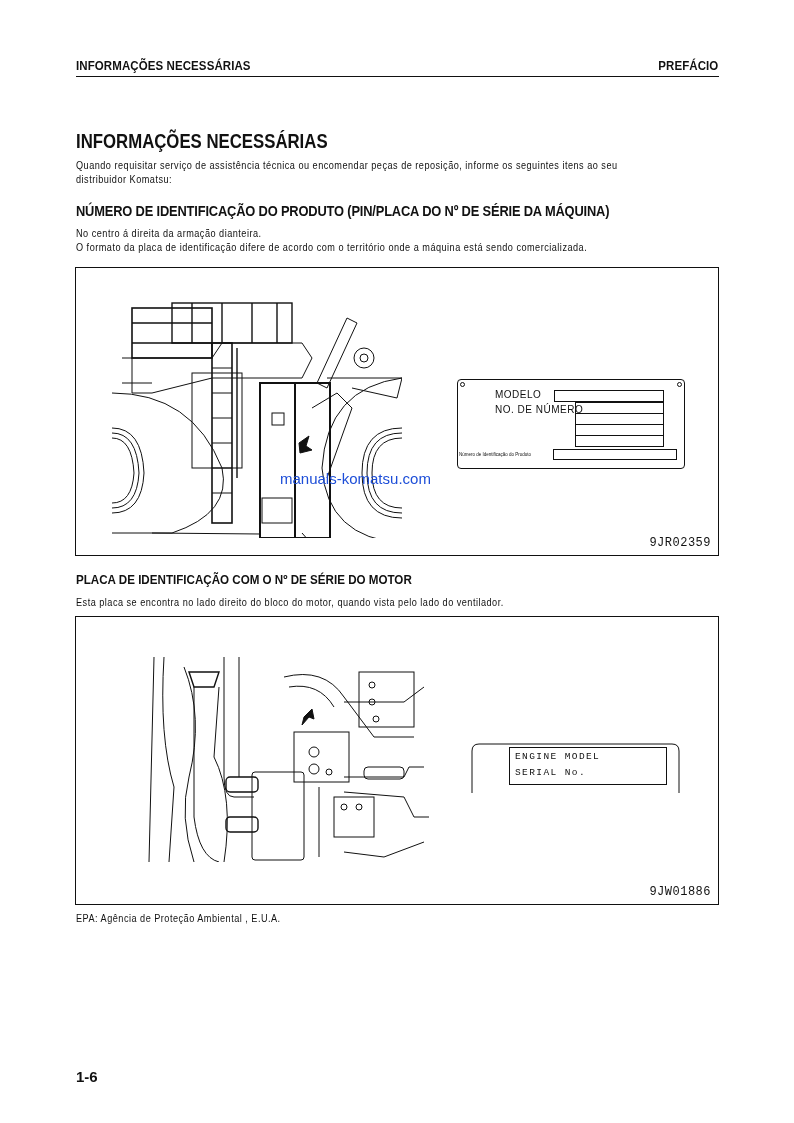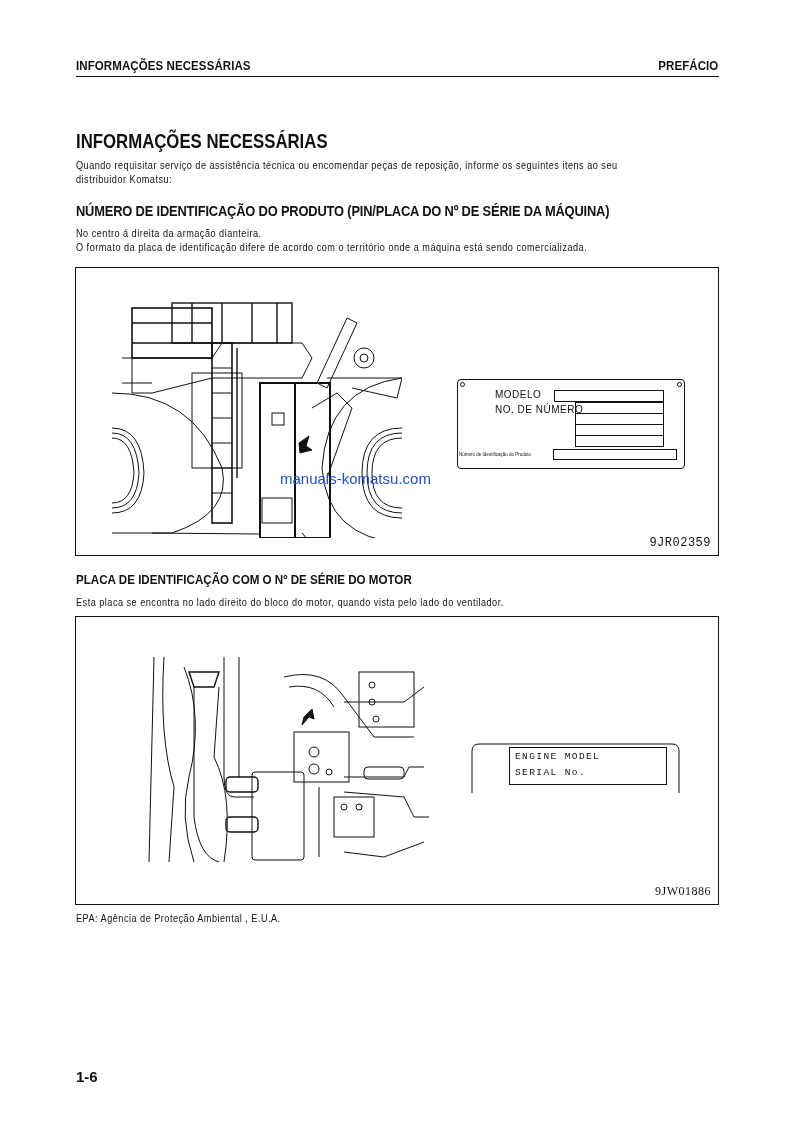--- a/index.html
+++ b/index.html
@@ -161,18 +161,18 @@
 
   <div class="eng-plate" style="left:395px; top:126px; width:209px; height:50px;">
     <svg class="abs" style="left:0; top:0;" width="209" height="50" viewBox="0 0 209 50">
       <path d="M1 50 L1 8 Q1 1 8 1 L201 1 Q208 1 208 8 L208 50" fill="none" stroke="#111" stroke-width="1"></path>
     </svg>
     <div class="field" style="left:38px; top:4px; width:158px; height:38px;"></div>
     <div class="abs mono" style="left:44px; top:8px;">ENGINE MODEL</div>
     <div class="abs mono" style="left:44px; top:24px;text-align:right;">SERIAL No.</div>
   </div>
 
-  <div class="abs figcode" style="right:7px; bottom:5px;font-family:Liberation Serif, serif;">9JW01886</div>
+  <div class="abs figcode" style="right:7px; bottom:5px;">9JW01886</div>
 </div>
 
 <div class="abs body-text" style="left:76px; top:912px;">EPA: Agência de Proteção Ambiental , E.U.A.</div>
 
 <div class="abs page-no">1-6</div>
 
 </body></html>

